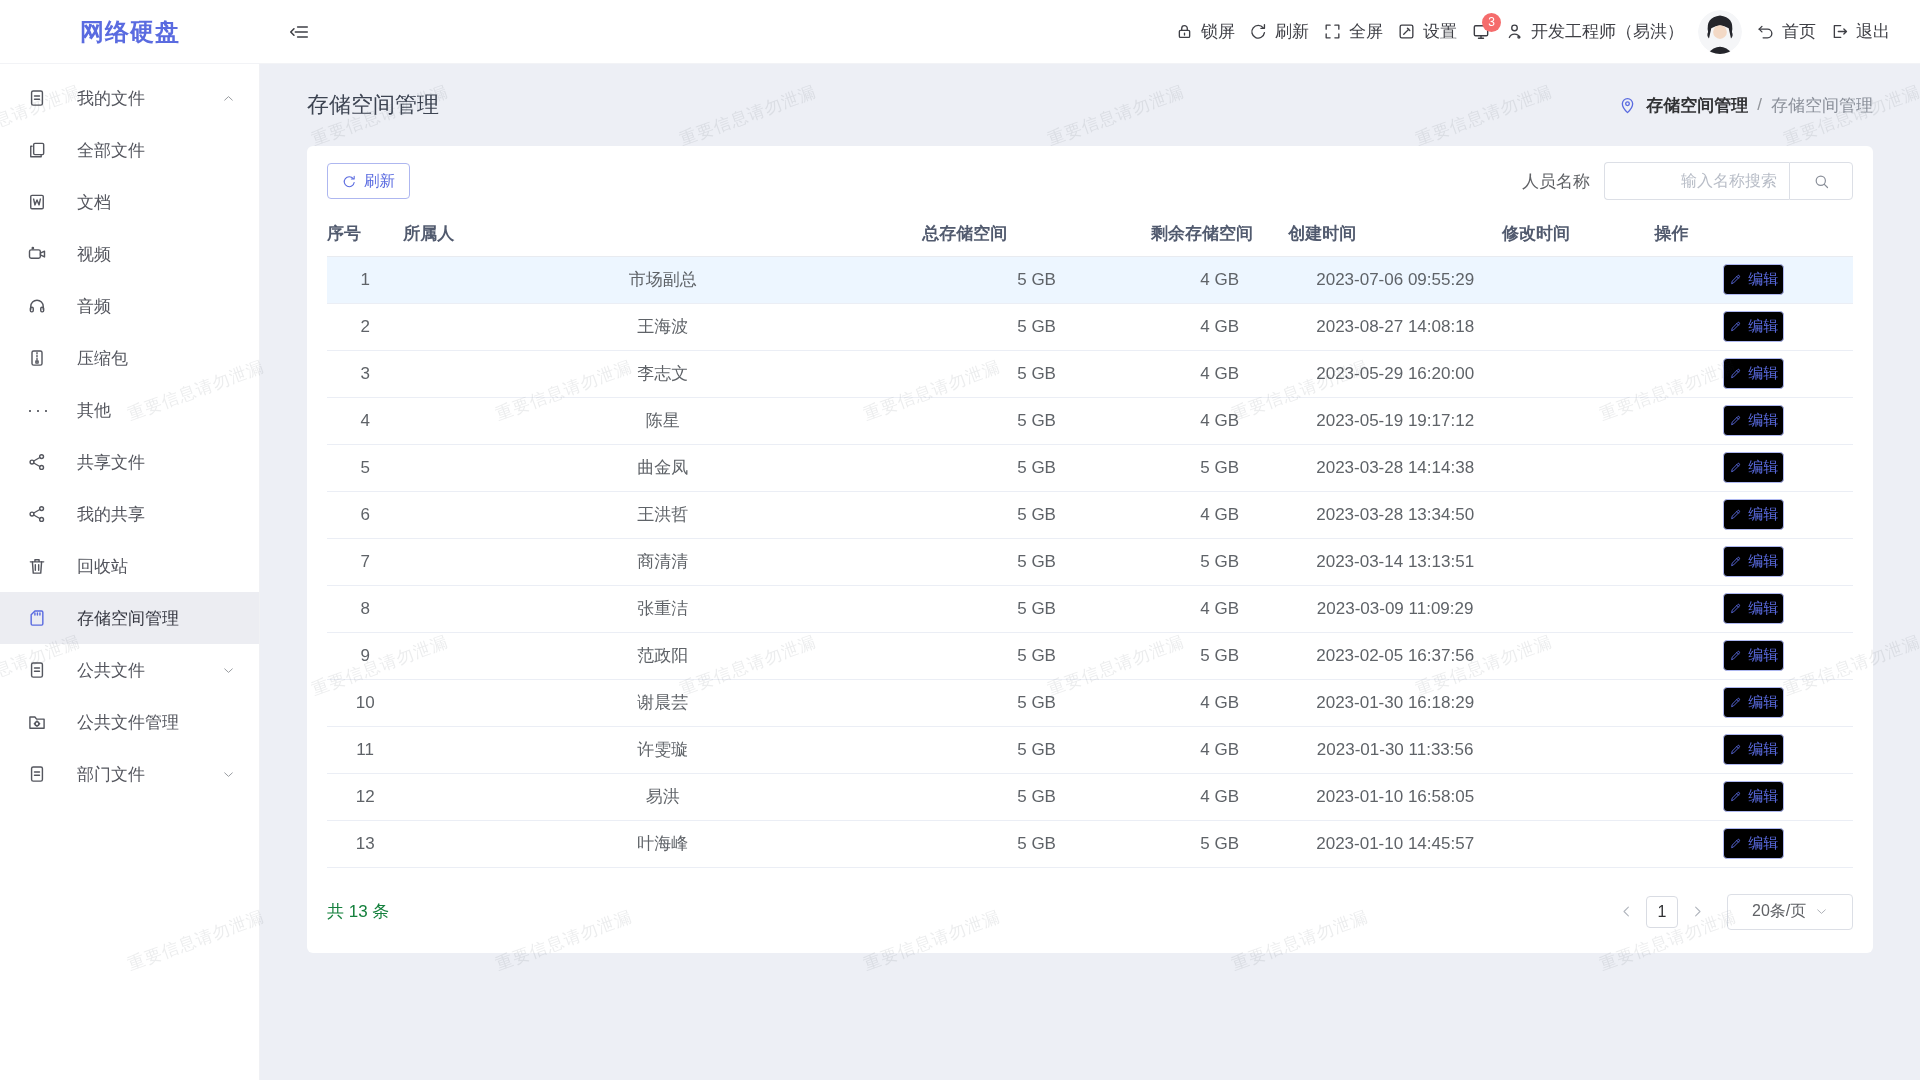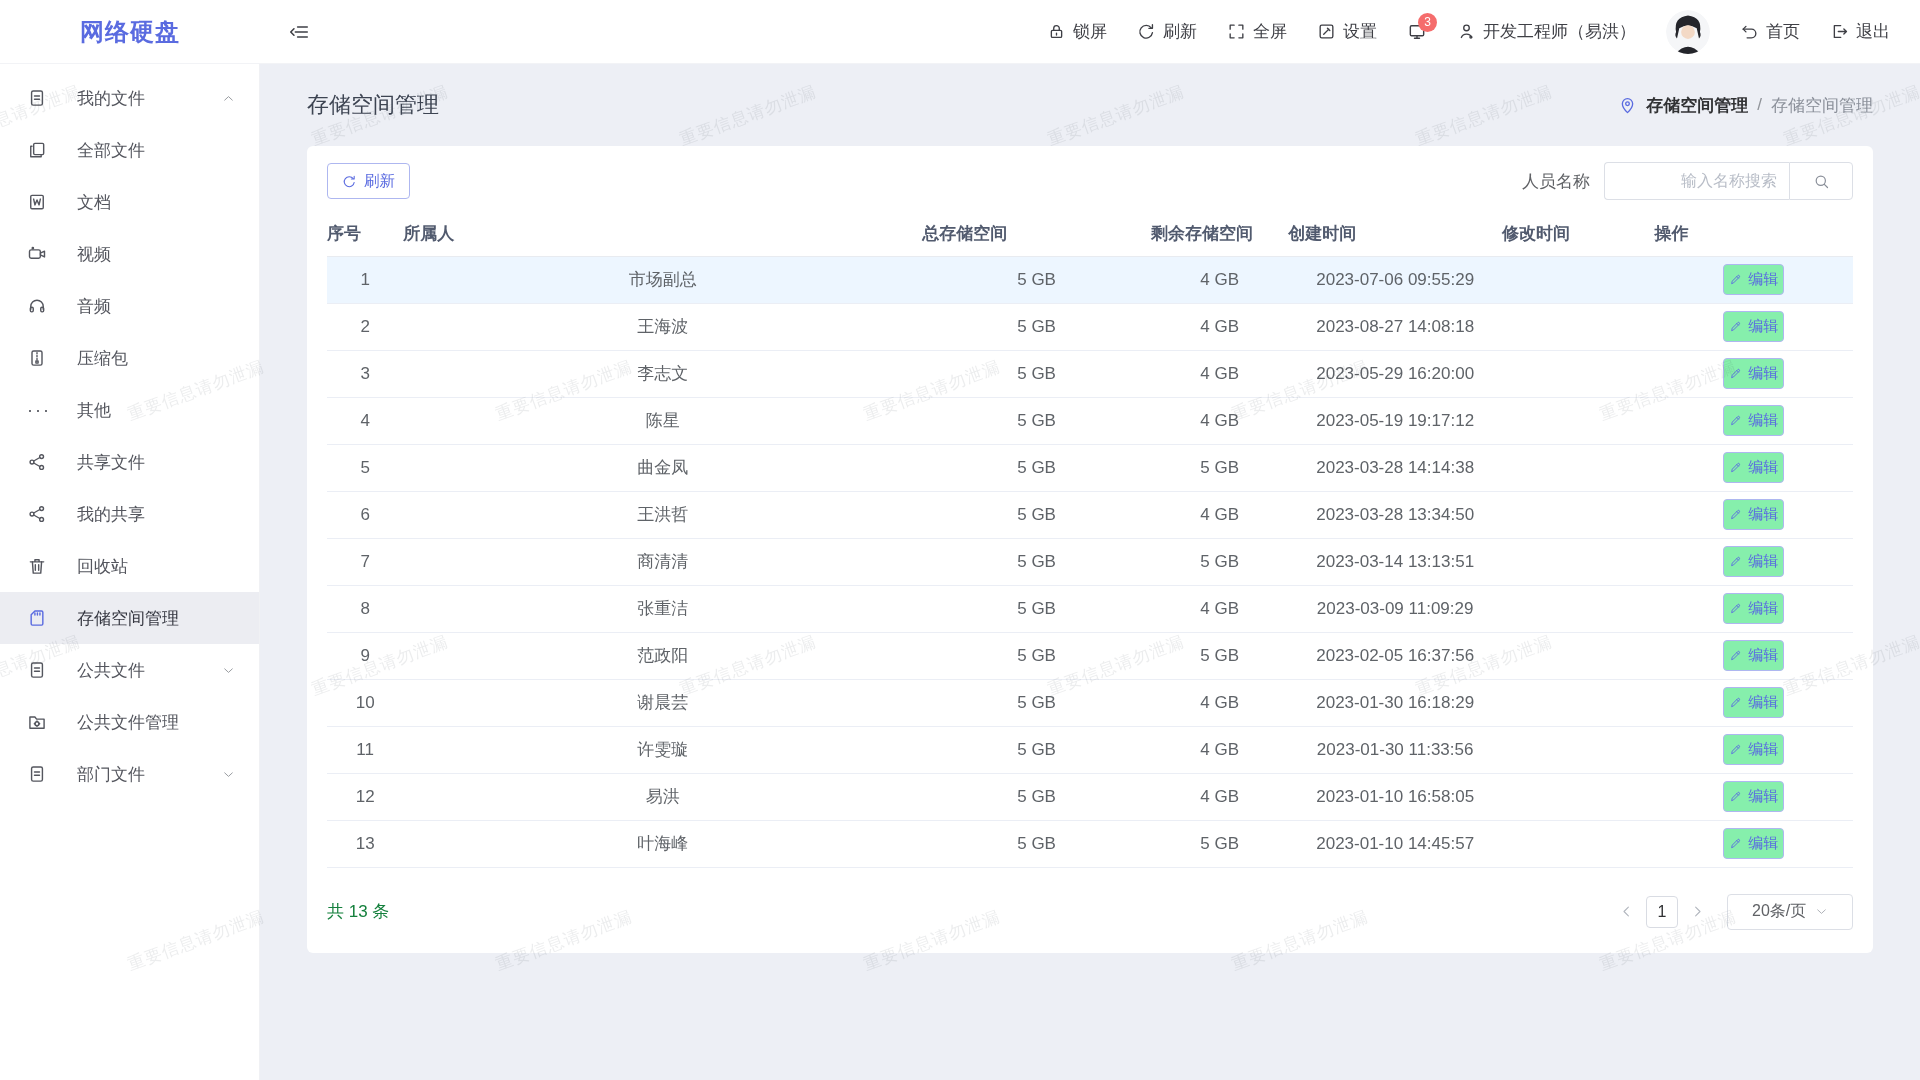--- a/index.html
+++ b/index.html
@@ -16,21 +16,21 @@
     background:#edeff5;color:#5f6368;font-size:17px;
   }
   svg{display:block;}
   .icon{stroke:currentColor;fill:none;stroke-width:1.7;stroke-linecap:round;stroke-linejoin:round;}
 
   
   .topbar{position:fixed;top:0;left:0;right:0;height:64px;background:#fff;
     display:flex;align-items:center;z-index:5;border-bottom:1px solid #f2f3f6;}
   .logo{width:260px;text-align:center;font-size:24px;font-weight:700;color:var(--primary);letter-spacing:1px;}
   .fold-btn{margin-left:28px;color:#3e3f45;cursor:pointer;}
-  .tb-right{margin-left:auto;display:flex;align-items:center;gap:30px;padding-right:30px;color:#3e3f45;}
+  .tb-right{margin-left:auto;display:flex;align-items:center;gap:14px;padding-right:30px;color:#3e3f45;}
   .hb-item{display:flex;align-items:center;gap:7px;cursor:pointer;white-space:nowrap;}
   .hb-item svg{width:19px;height:19px;}
   .notif{position:relative;cursor:pointer;}
   .notif svg{width:20px;height:20px;}
   .badge{position:absolute;top:-9px;right:-10px;min-width:19px;height:19px;border-radius:10px;
     background:var(--badge);color:#fff;font-size:12px;display:flex;align-items:center;justify-content:center;padding:0 4px;}
   .avatar{width:44px;height:44px;border-radius:50%;overflow:hidden;flex:0 0 auto;cursor:pointer;}
 
   
   .sidebar{position:fixed;top:64px;left:0;bottom:0;width:260px;background:#fff;border-right:1px solid #f0f1f4;z-index:4;}
@@ -70,21 +70,21 @@
     display:flex;align-items:center;justify-content:center;color:#8a8f99;cursor:pointer;}
   .btn-search svg{width:17px;height:17px;}
 
   table.data-table{width:100%;border-collapse:collapse;table-layout:fixed;}
   .data-table th{height:44px;font-size:17px;font-weight:700;color:#515a6e;
     border-bottom:1px solid #e8ebf0;text-align:left;}
   .data-table td{height:47px;text-align:center;color:#5f6368;border-bottom:1px solid #ebeef5;
     white-space:nowrap;overflow:hidden;}
   .data-table tr.hl td{background:var(--rowhl);}
   .edit-btn{display:inline-flex;align-items:center;gap:6px;height:31px;padding:0 5px;
-    background:#86efac;border:1px solid var(--primary-border);color:var(--primary);
+    background:#000000;border:1px solid var(--primary-border);color:var(--primary);
     border-radius:4px;font-size:15px;cursor:pointer;font-family:inherit;}
   .edit-btn svg{width:13px;height:13px;}
 
   .table-footer{display:flex;align-items:center;justify-content:space-between;margin-top:26px;}
   .total-text{color:#15803d;}
   .pager{display:flex;align-items:center;gap:12px;}
   .pg-arrow{color:#b1b5bd;cursor:pointer;display:flex;align-items:center;}
   .pg-arrow svg{width:15px;height:15px;}
   .pg-current{min-width:32px;height:32px;border:1px solid #d9dce3;border-radius:4px;background:#fff;
     display:flex;align-items:center;justify-content:center;color:#303133;font-size:16px;cursor:pointer;}

